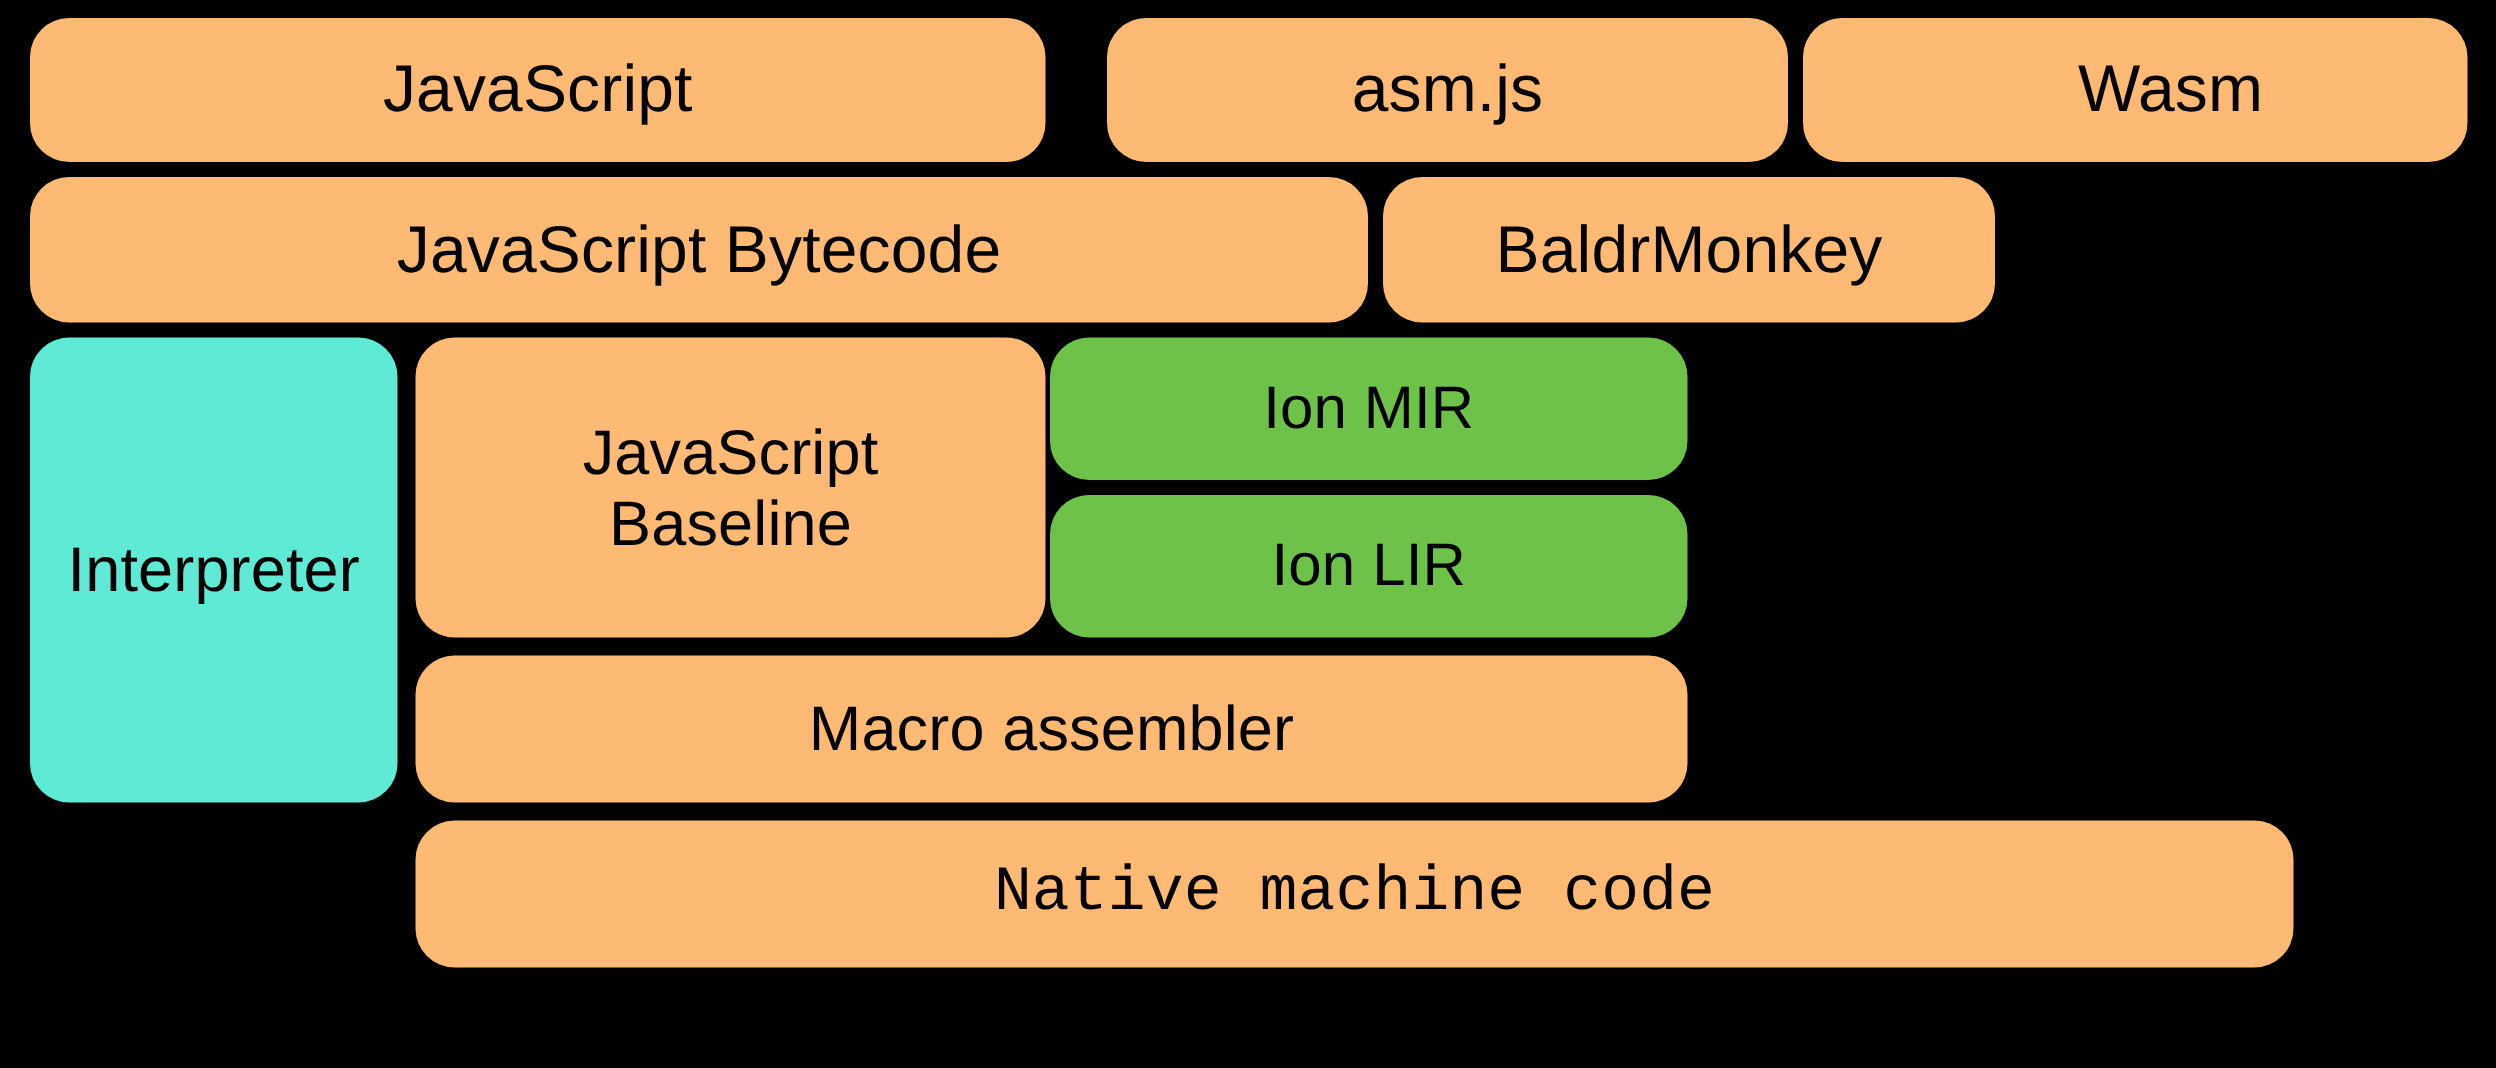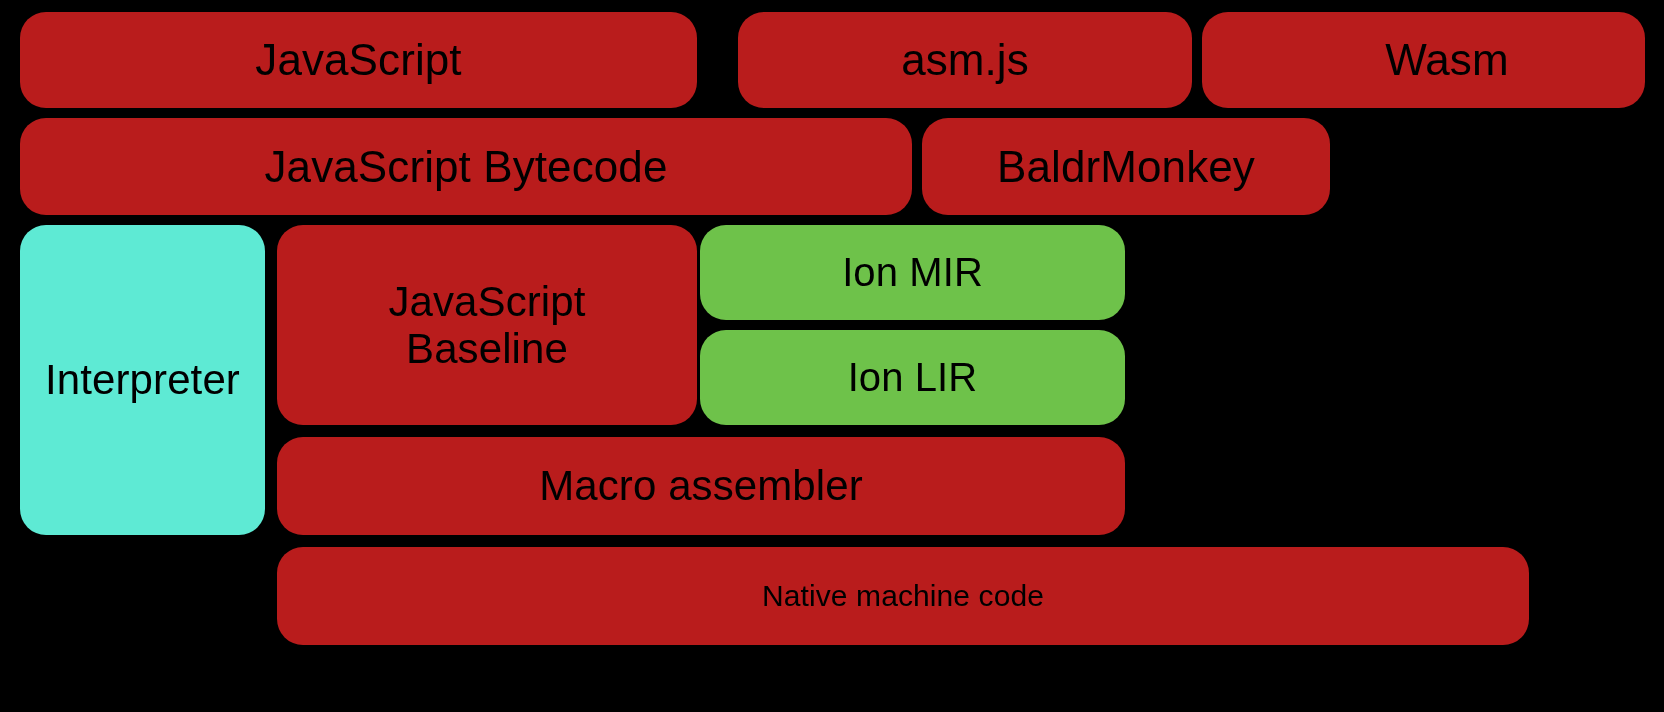--- a/index.html
+++ b/index.html
@@ -27,21 +27,21 @@
     font-weight: 400;
     line-height: 1.12;
     letter-spacing: 0.1px;
     -webkit-font-smoothing: antialiased;
   }
   .node .label {
     display: block;
     padding: 0 10px;
     white-space: pre-line;
   }
-  .fill-white  { background: #b91c1c; border-radius: 26px; }
+  .fill-white  { background: #fdba74; border-radius: 26px; }
   .fill-gray   { background: #5eead4; }
   .fill-green  { background: #6ec24a; }
   .fill-pink   { background: #f5758c; }
 </style>
 </head>
 <body>
 
 <div id="stage" style="background: rgb(0, 0, 0);">
     <div class="node fill-white" style="left: 20px; top: 12px; width: 677px; height: 96px; font-size: 44px; color: rgb(0, 0, 0);">
       <span class="label">JavaScript</span>
@@ -67,16 +67,16 @@
     </div>
     <div class="node fill-green" style="left: 700px; top: 225px; width: 425px; height: 95px; font-size: 40px; color: rgb(0, 0, 0);">
       <span class="label">Ion MIR</span>
     </div>
     <div class="node fill-green" style="left: 700px; top: 330px; width: 425px; height: 95px; font-size: 40px; color: rgb(0, 0, 0);">
       <span class="label">Ion LIR</span>
     </div>
     <div class="node fill-white" style="left: 277px; top: 437px; width: 848px; height: 98px; font-size: 42px; color: rgb(0, 0, 0);">
       <span class="label">Macro assembler</span>
     </div>
-    <div class="node fill-white" style="left: 277px; top: 547px; width: 1252px; height: 98px; font-size: 30px; color: rgb(0, 0, 0);">
+    <div class="node fill-white" style="left: 277px; top: 547px; width: 1252px; height: 98px; font-size: 42px; color: rgb(0, 0, 0); font-family: Liberation Mono, monospace;">
       <span class="label">Native machine code</span>
     </div>
   </div>
 
 </body></html>

